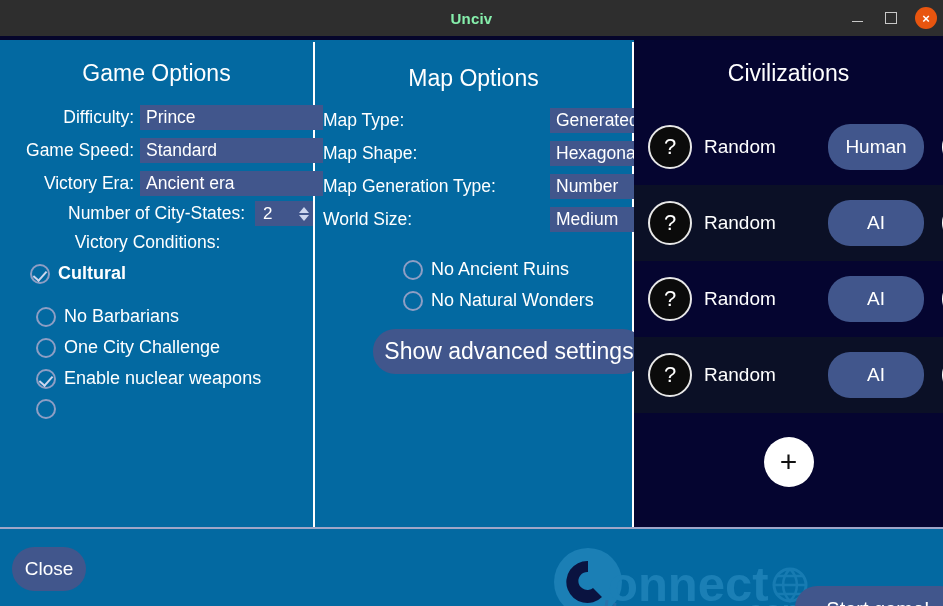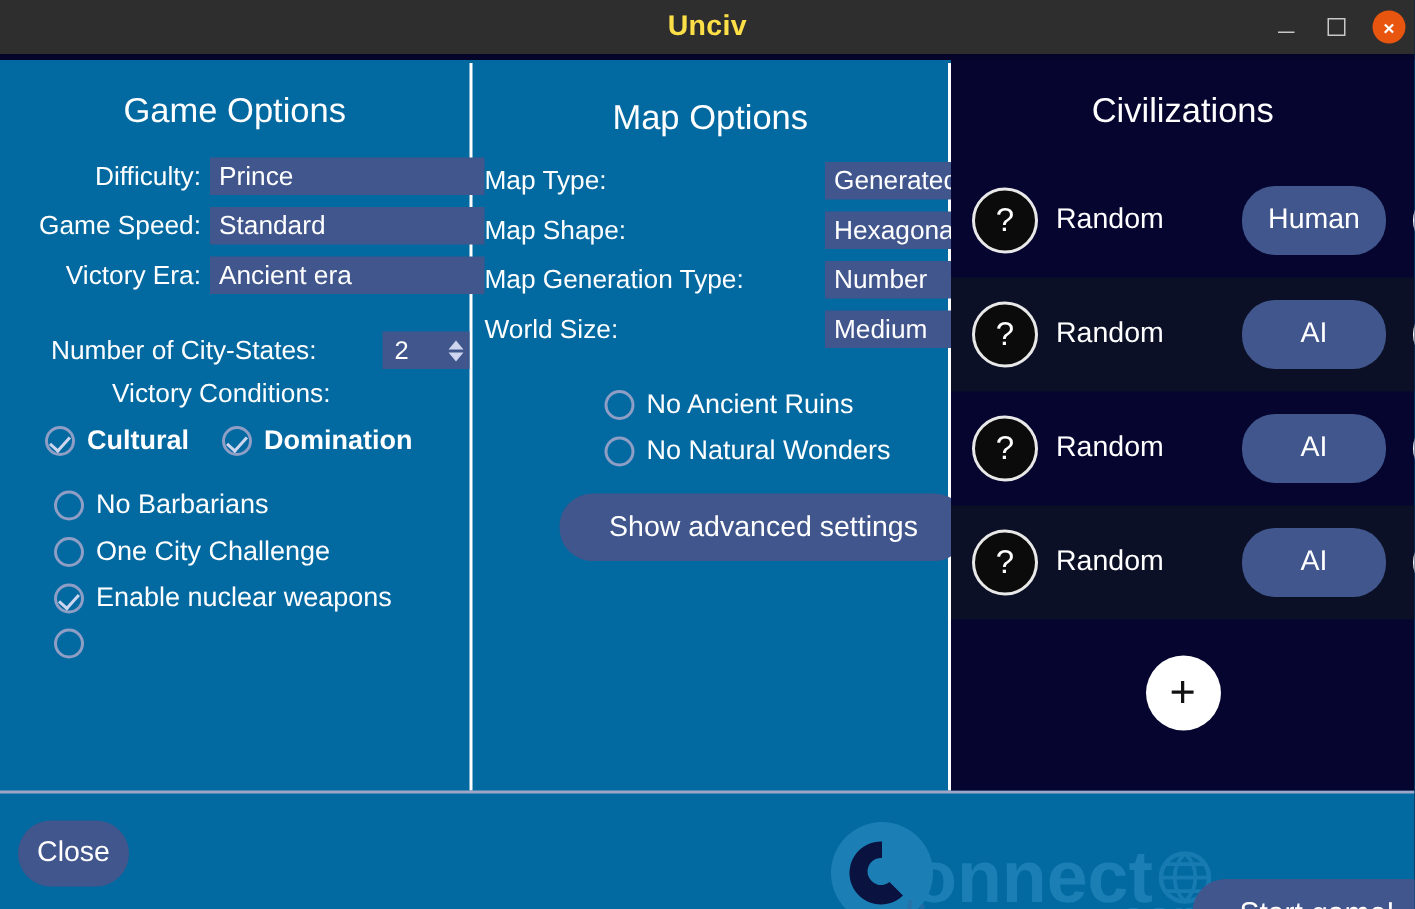--- a/index.html
+++ b/index.html
@@ -11,21 +11,21 @@
   }
 
   
   .titlebar {
     position: absolute; left: 0; top: 0;
     width: 943px; height: 36px;
     background: #2e2e2e;
     display: flex; align-items: center; justify-content: center;
   }
   .titlebar-title {
-    color: #fde047; font-size: 19px; font-weight: bold;
+    color: #86efac; font-size: 15px; font-weight: bold;
     letter-spacing: .2px;
   }
   .win-controls {
     position: absolute; right: 6px; top: 0; height: 36px;
     display: flex; align-items: center; gap: 14px;
   }
   .win-btn {
     width: 20px; height: 20px;
     display: flex; align-items: center; justify-content: center;
     color: #d8d8d8; font-size: 13px; line-height: 1;
@@ -109,21 +109,21 @@
   .panel-map .r4 .optlabel { width: 235px; }
   .panel-map .r1 .optlabel,
   .panel-map .r2 .optlabel,
   .panel-map .r3 .optlabel,
   .panel-map .r4 .optlabel { text-align: left; padding-left: 8px; }
   .panel-map .optrow .optselect { margin-right: -18px; }
 
   
   .citystates {
     display: flex; align-items: center; justify-content: flex-end;
-    margin-top: 24px; padding-right: 0; gap: 34px;
+    margin-top: 4px; padding-right: 0;
   }
   .citystates .cs-label {
     color: #ffffff; font-size: 17.5px; margin-right: 10px;
   }
   .stepper {
     background: #41568c; height: 25px;
     display: flex; align-items: center;
     width: 58px; overflow: hidden;
   }
   .stepper .val {
@@ -179,21 +179,21 @@
   .pill {
     background: #41568c;
     border-radius: 22px;
     color: #ffffff;
     display: inline-flex; align-items: center; justify-content: center;
     white-space: nowrap;
   }
   .btn-advanced {
     margin-top: 8px; margin-left: 58px;
     width: 272px; height: 45px;
-    font-size: 19px;
+    font-size: 23px;
   }
 
   
   .civ-list { margin-top: 22px; }
   .civ-row {
     height: 76px;
     display: flex; align-items: center;
     padding-left: 14px; gap: 12px;
   }
   .civ-row.alt { background: #0b1026; }
@@ -293,24 +293,20 @@
       </span>
     </div>
 
     <div class="victory-title">Victory Conditions:</div>
 
     <div class="victory-grid">
       <div class="victory-line">
         <div class="chk-row">
           <span class="chk on"></span>
           <span class="chk-label">Cultural</span>
-        </div>
-        <div class="chk-row">
-          <span class="chk on"></span>
-          <span class="chk-label">Domination</span>
         </div>
       </div>
     </div>
 
     <div class="game-opts">
       <div class="chk-row">
         <span class="chk"></span>
         <span class="chk-label">No Barbarians</span>
       </div>
       <div class="chk-row">

